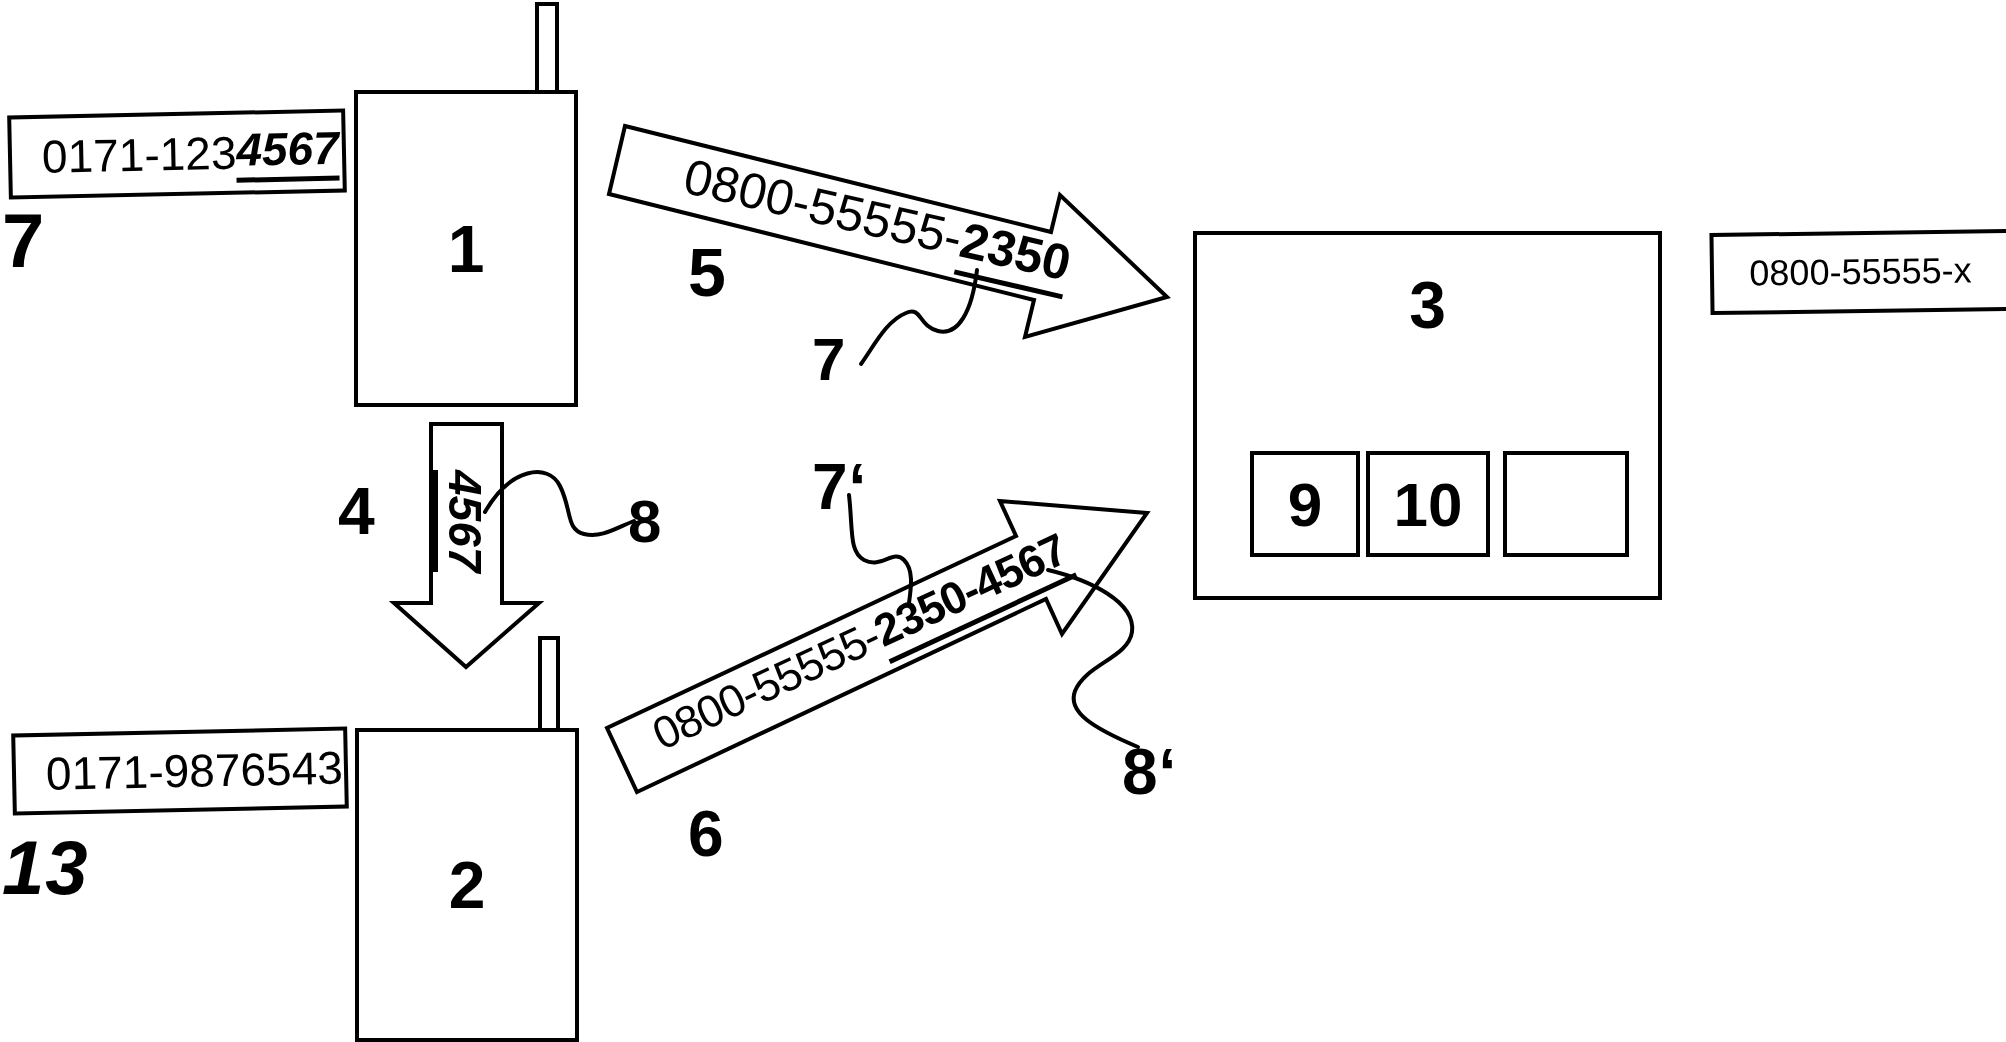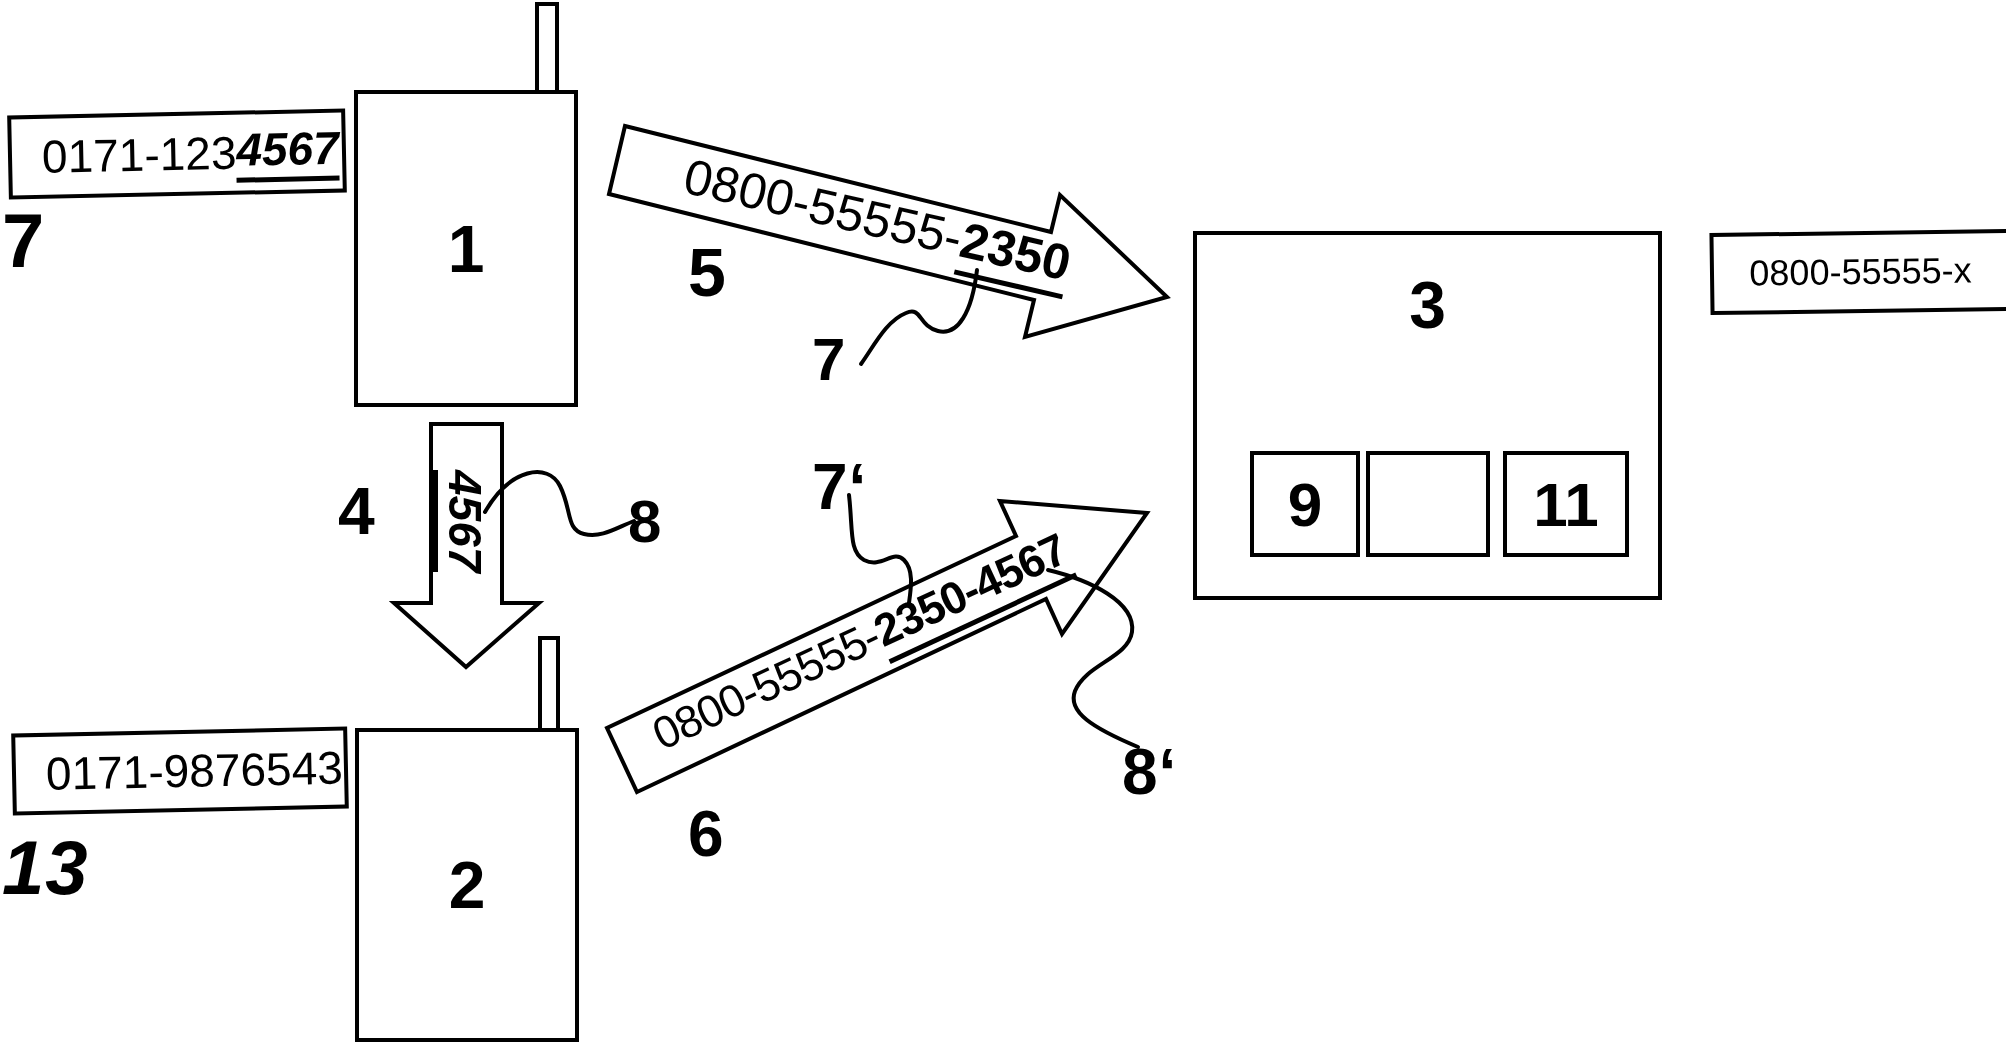--- a/index.html
+++ b/index.html
@@ -74,21 +74,21 @@
     <path class="leader" d="M849,495 C853,530 849,552 864,560 C882,569 893,549 904,560 C914,570 911,588 909,603"></path>
     <path class="leader" d="M1048,570 C1090,580 1136,602 1132,632 C1128,658 1086,664 1075,691 C1067,712 1093,728 1138,747"></path>
   </svg>
 
   <div class="abs boxlabel" style="left:356px;top:92px;width:220px;height:313px;">1</div>
 
   <div class="abs boxlabel" style="left:357px;top:730px;width:220px;height:310px;">2</div>
 
   <div class="abs boxlabel" style="left:1195px;top:255px;width:465px;height:100px;">3</div>
   <div class="abs modlabel" style="left:1252px;top:453px;width:106px;height:102px;">9</div>
-  <div class="abs modlabel" style="left:1505px;top:453px;width:122px;height:102px;">11</div>
+  <div class="abs modlabel" style="left:1368px;top:453px;width:120px;height:102px;">10</div>
 
   <div class="abs numbox servicebox" style="left:1710px;top:231px;width:293px;height:74px;transform:rotate(-0.8deg);">
     <span>0800-55555-x</span>
   </div>
 
   <div class="abs numbox" style="left:8px;top:112px;width:330px;height:76px;transform:rotate(-1.2deg);">
     <span class="pad">0171-123</span>
       <span class="hl">4567</span>
   </div>
   <div class="abs refnum refnum-big" style="left:2px;top:203px;">7</div>

